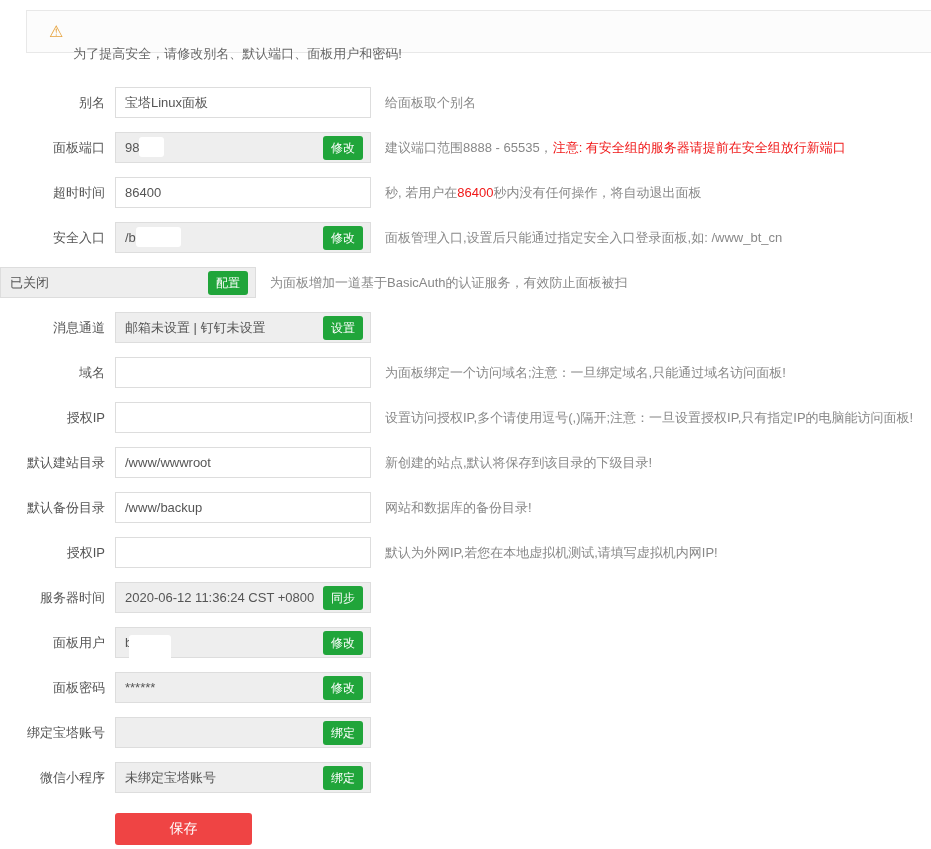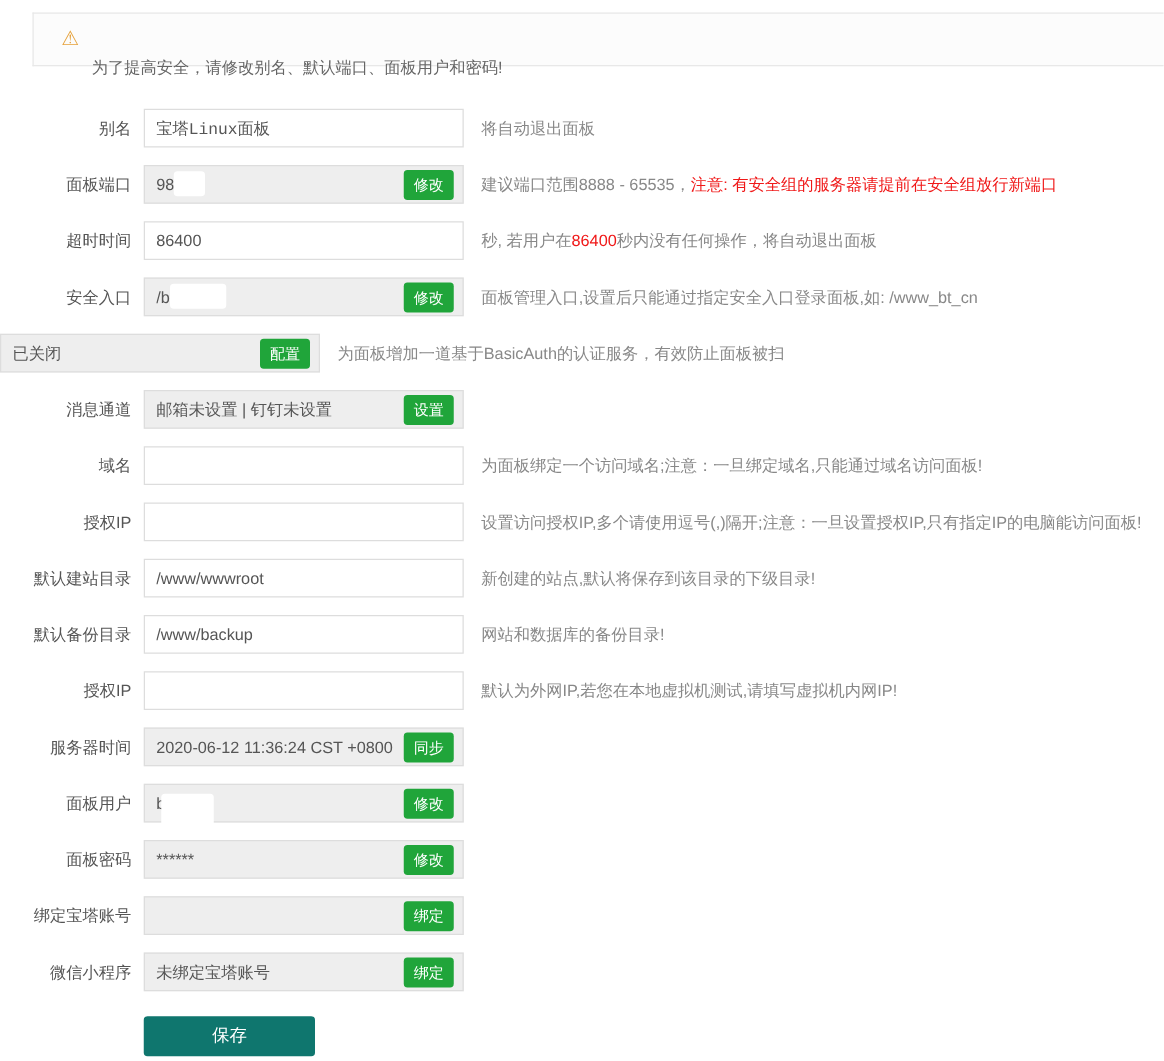--- a/index.html
+++ b/index.html
@@ -86,46 +86,46 @@
     line-height: 31px;
     color: #888;
     white-space: nowrap;
   }
   .help .red { color: #f01818; }
   
   .save-btn {
     display: block;
     margin: 20px 0 0 115px;
     width: 137px; height: 32px;
-    background: #0f766e;
+    background: #ef4444;
     color: #fff;
     border: none;
     border-radius: 3px;
     font-family: inherit;
     font-size: 14px;
     cursor: pointer;
   }
 </style>
 </head>
 <body>
 
 <div class="banner">
   <span class="warn-icon">⚠</span>
   <span class="banner-text">为了提高安全，请修改别名、默认端口、面板用户和密码!</span>
 </div>
 
 <div class="form" id="form">
   <div class="row">
     <div class="label">别名</div>
     <div class="input-wrap">
-      <input class="field" value="宝塔Linux面板" style="padding-right: 9px; font-family: Liberation Mono, monospace;">
-      
-      
-    </div>
-    <div class="help"><span>将自动退出面板</span></div>
+      <input class="field" value="宝塔Linux面板" style="padding-right: 9px;">
+      
+      
+    </div>
+    <div class="help"><span>给面板取个别名</span></div>
   </div>
 
   <div class="row readonly">
     <div class="label">面板端口</div>
     <div class="input-wrap">
       <input class="field" readonly="" value="98" style="">
       <span class="censor"></span>
       <button class="inline-btn">修改</button>
     </div>
     <div class="help"><span>建议端口范围8888 - 65535，</span><span class="red">注意: 有安全组的服务器请提前在安全组放行新端口</span></div>

